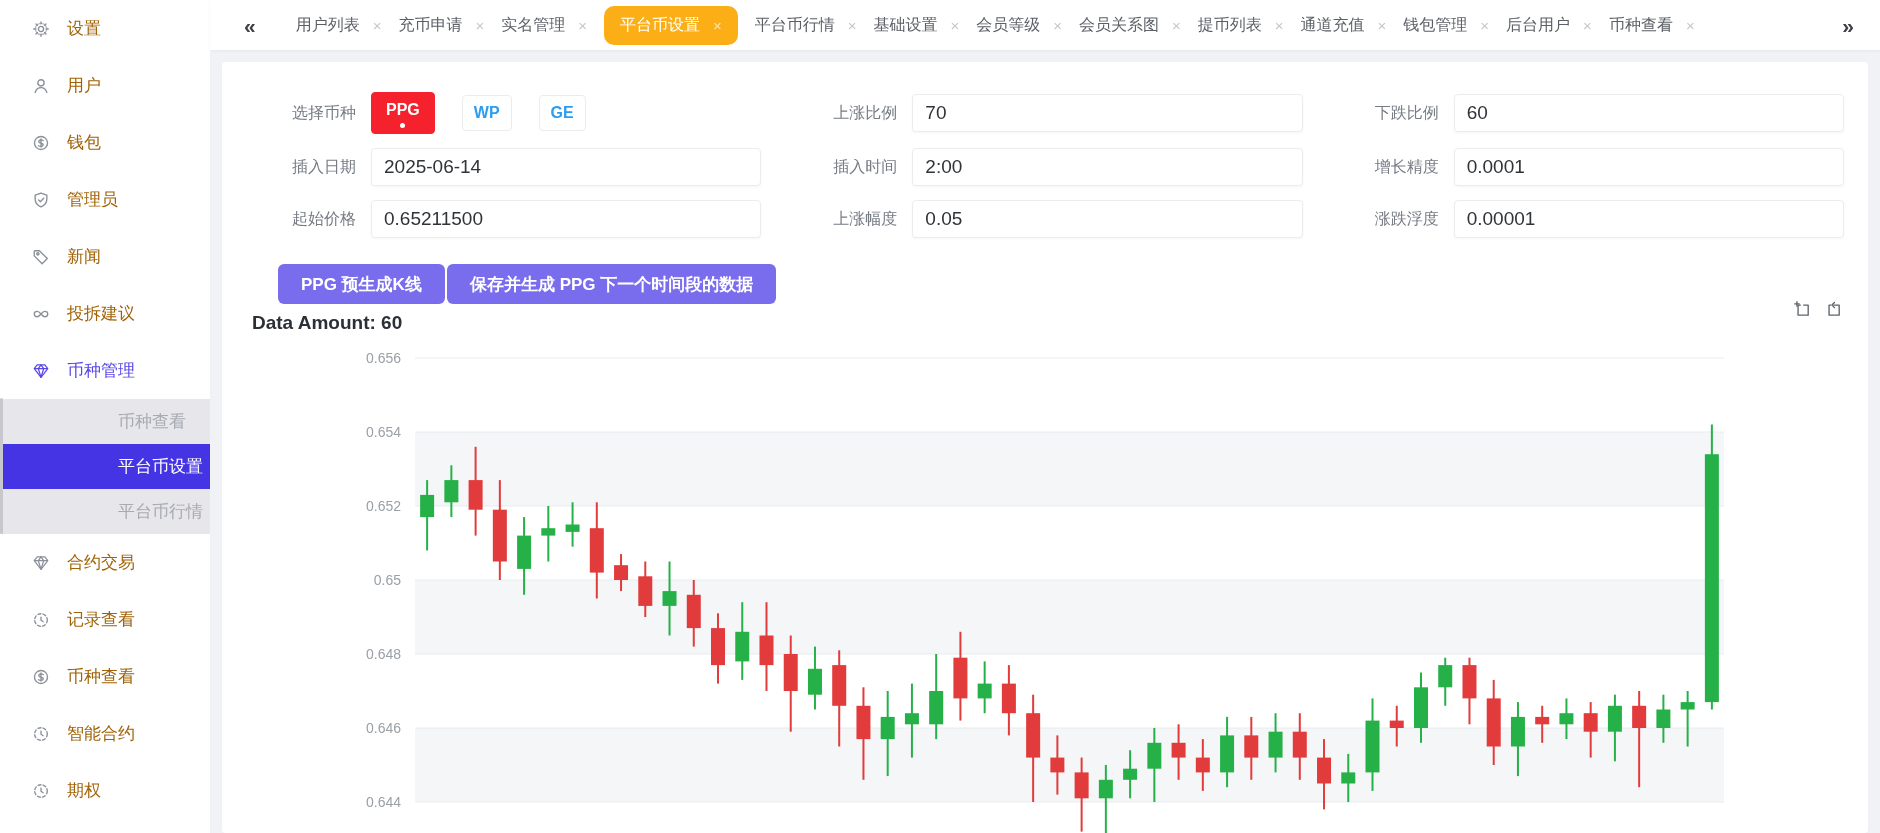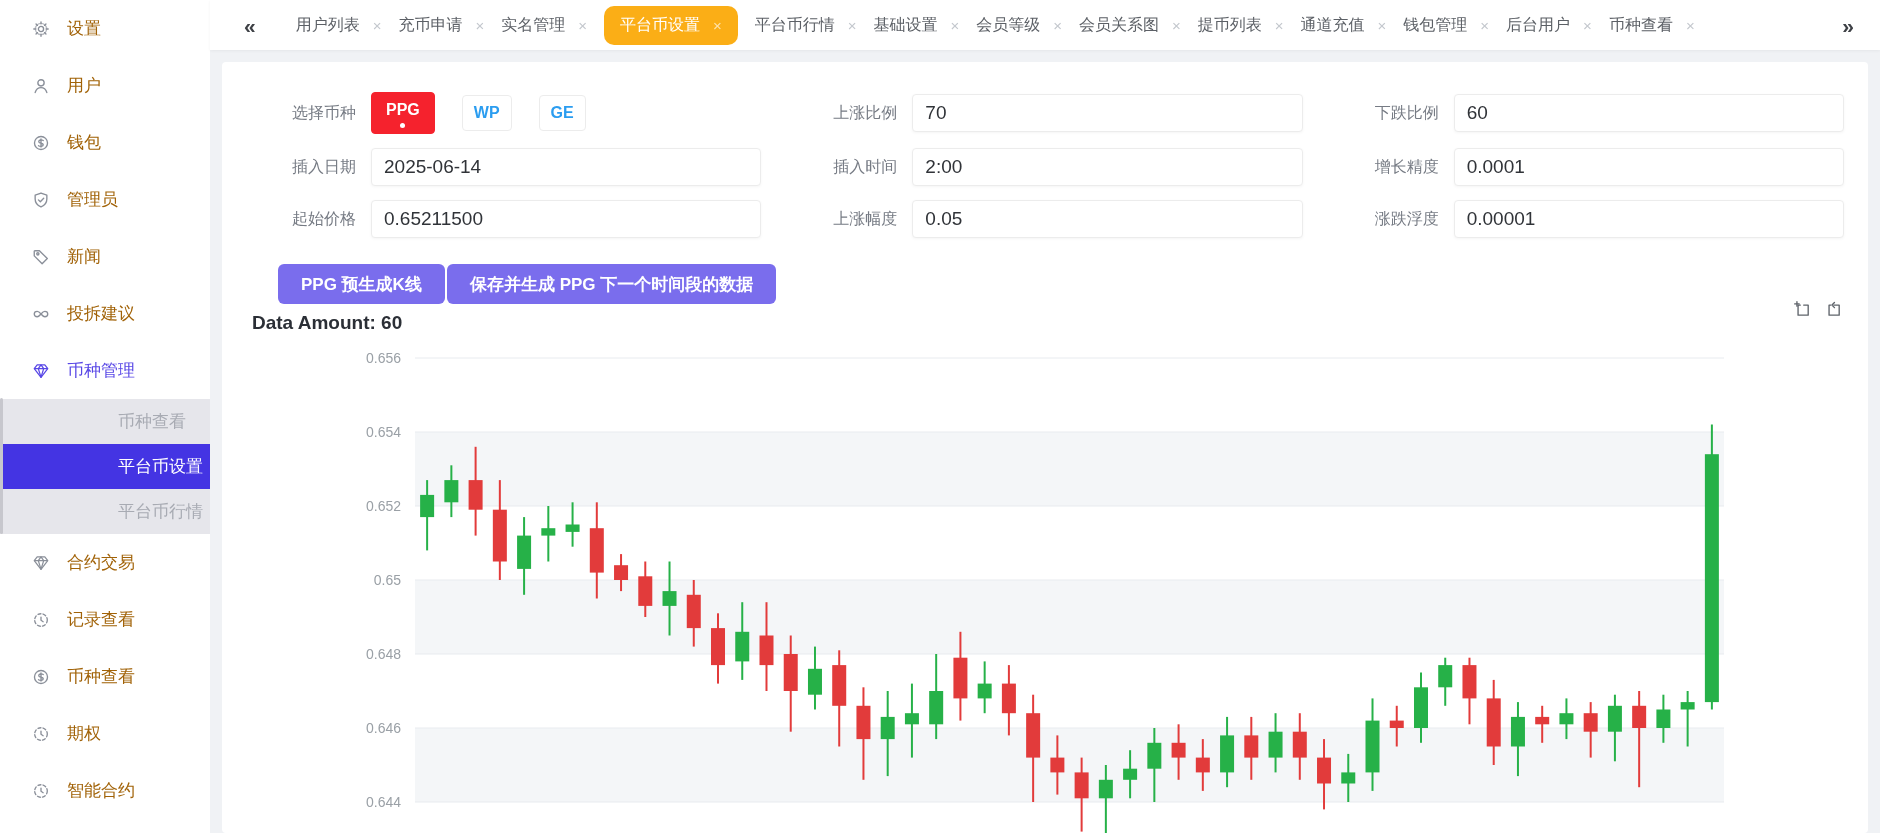--- a/index.html
+++ b/index.html
@@ -172,31 +172,31 @@
         <span class="nav-label">币种查看</span>
       </div>
 
       <div class="nav-item">
         <span class="nav-icon">
           <svg viewBox="0 0 16 16" fill="none" stroke="currentColor" stroke-width="1.2" stroke-linecap="round">
             <circle cx="8" cy="8" r="5.6" stroke-dasharray="2.6 2"></circle>
             <path d="M8 5.4v2.8l1.9 1.3"></path>
           </svg>
         </span>
-        <span class="nav-label">期权</span>
+        <span class="nav-label">智能合约</span>
       </div>
 
       <div class="nav-item">
         <span class="nav-icon">
           <svg viewBox="0 0 16 16" fill="none" stroke="currentColor" stroke-width="1.2" stroke-linecap="round">
             <circle cx="8" cy="8" r="5.6" stroke-dasharray="2.6 2"></circle>
             <path d="M8 5.4v2.8l1.9 1.3"></path>
           </svg>
         </span>
-        <span class="nav-label">智能合约</span>
+        <span class="nav-label">期权</span>
       </div>
     </nav>
 </aside>
 
 <div class="main">
 
   <div class="tabbar">
     <span class="tab-nav-btn">«</span>
     <div class="tabs">
 

